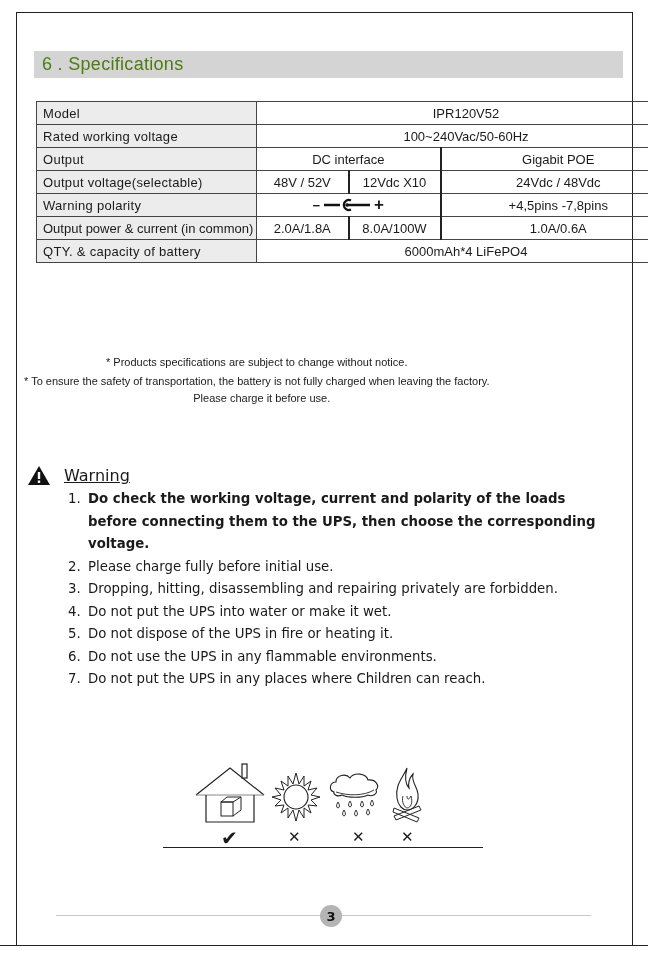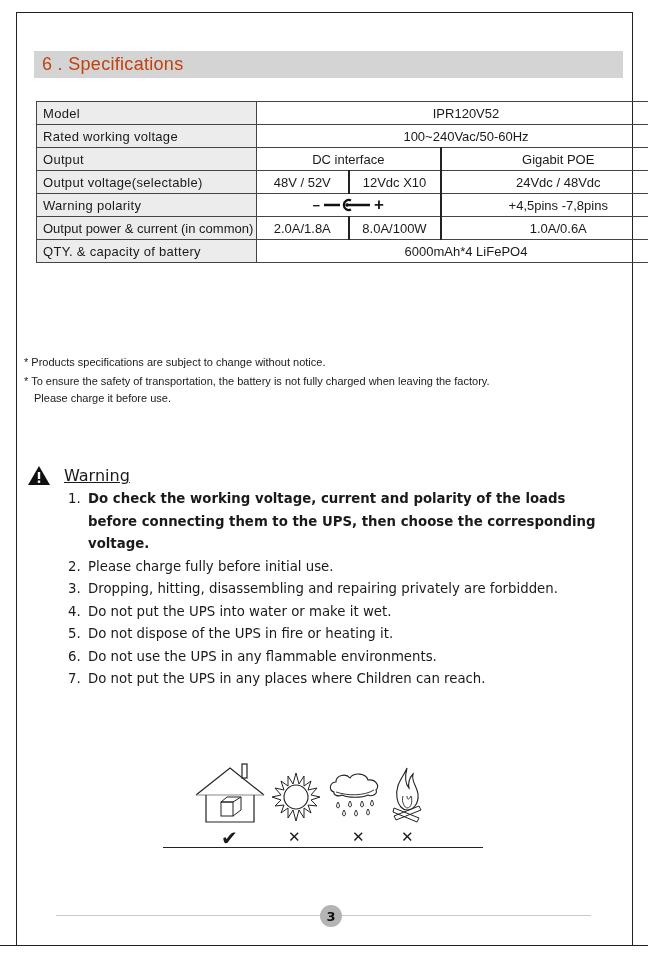--- a/index.html
+++ b/index.html
@@ -1,28 +1,28 @@
 <!DOCTYPE html>
 <html><head>
 <meta charset="utf-8">
 <style>
   html, body { margin: 0; padding: 0; background: #ffffff; }
   body { width: 648px; height: 964px; position: relative; overflow: hidden; font-family: "Liberation Sans", sans-serif; color: #1a1a1a; }
   .page-frame { position: absolute; left: 16px; top: 12px; width: 617px; height: 934px; border-top: 1px solid #222; border-left: 1px solid #222; border-right: 1px solid #222; border-bottom: 1px solid #222; box-sizing: border-box; }
   .outer-bottom { position: absolute; left: 0; top: 945px; width: 648px; height: 1px; background: #222; }
   .section-bar { position: absolute; left: 34px; top: 51px; width: 589px; height: 27px; background: #d4d4d4; }
-  .section-title { position: absolute; left: 42px; top: 54px; font-size: 18px; letter-spacing: 0.3px; color: #c2410c; }
+  .section-title { position: absolute; left: 42px; top: 54px; font-size: 18px; letter-spacing: 0.3px; color: #4d7c0f; }
   table.spec { position: absolute; left: 36px; top: 101px; width: 640px; border-collapse: collapse; font-size: 13px; }
   table.spec td { border: 1px solid #444; height: 23px; padding: 0; box-sizing: border-box; }
   table.spec td.label { background: #ececec; text-align: left; padding-left: 6px; width: 220px; font-size: 13px; letter-spacing: 0.3px; }
   table.spec td.label.small { font-size: 13px; letter-spacing: 0; }
   table.spec td.val { text-align: center; }
   table.spec td.sep-strong { border-left: 2px solid #222; }
   .polarity { display: inline-flex; align-items: center; gap: 4px; font-weight: bold; }
-  .notes { position: absolute; left: 24px; top: 354px; font-size: 11px; line-height: 17px; }
+  .notes { position: absolute; left: 24px; top: 354px; font-size: 11px; line-height: 17px; text-align: center; }
   .notes .n2 { margin-top: 2px; }
   .notes .indent { padding-left: 10px; }
   .warn-head { position: absolute; left: 28px; top: 466px; display: flex; align-items: center; text-decoration: underline; }
   .warn-title { font-size: 16px; margin-left: 14px; font-family: "DejaVu Sans", sans-serif; }
   ol.warn-list { position: absolute; left: 68px; top: 488px; margin: 0; padding: 0; list-style: none; font-family: "DejaVu Sans", sans-serif; font-size: 13.3px; line-height: 22.5px; width: 540px; }
   ol.warn-list li { display: flex; }
   ol.warn-list li .num { width: 16px; flex: none; }
   .icons-row { position: absolute; left: 195px; top: 762px; width: 250px; height: 90px; }
   .icons-line { position: absolute; left: 163px; top: 847px; width: 320px; height: 1px; background: #222; }
   .footer-line { position: absolute; top: 915px; height: 1px; background: #c8c8c8; }

